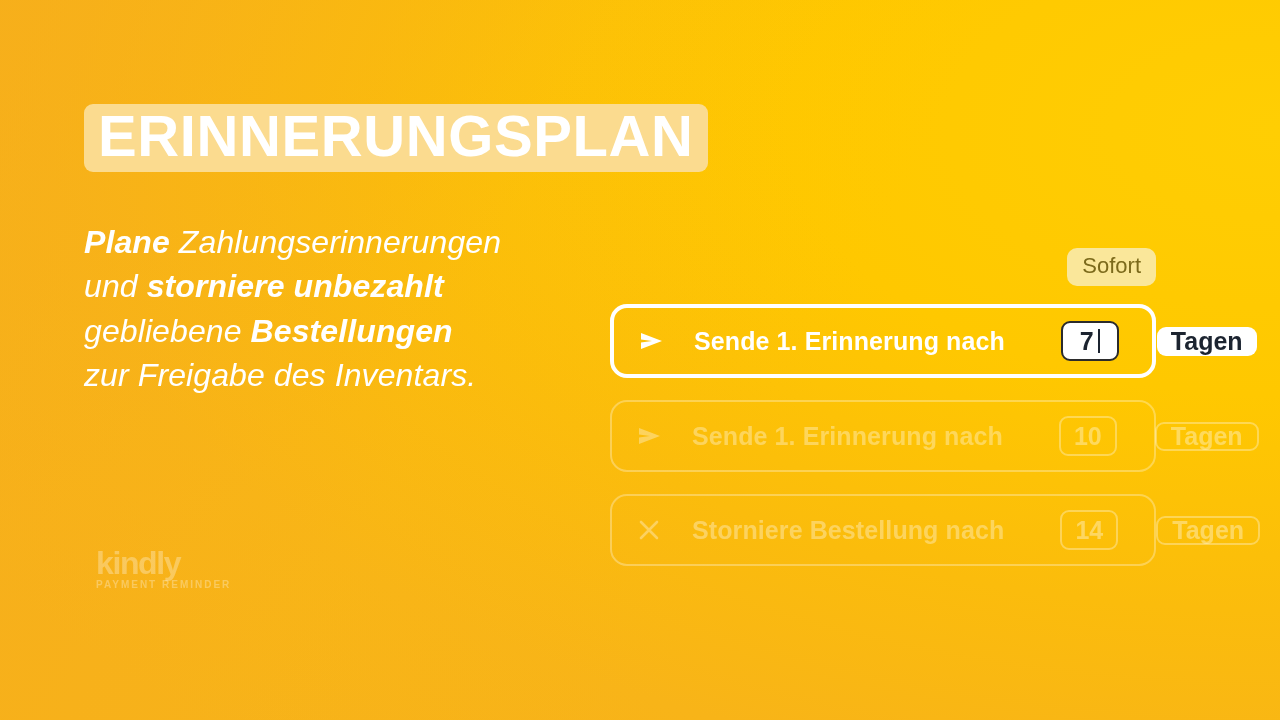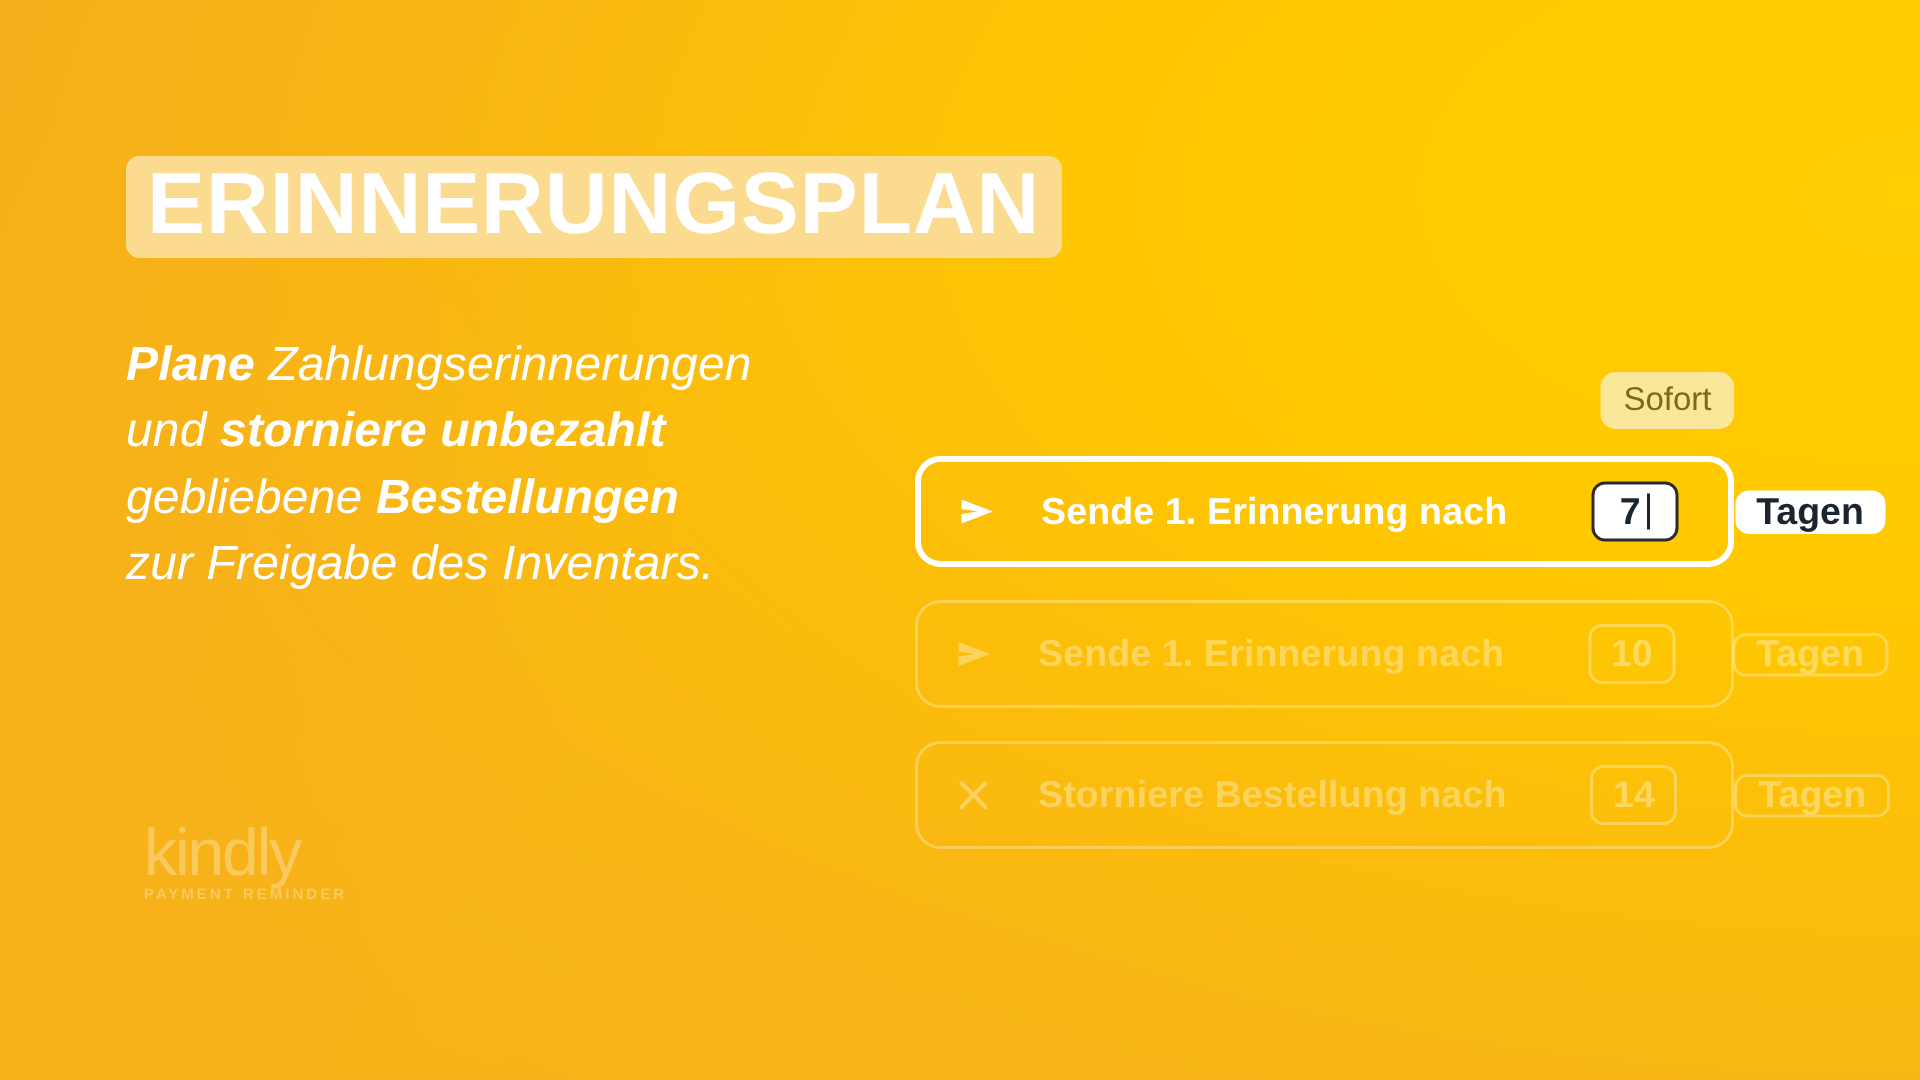--- a/index.html
+++ b/index.html
@@ -64,22 +64,22 @@
 
   
   .logo{
     position:absolute;
     left:96px; top:548px;
     z-index:3;
     user-select:none;
   }
   .logo-word{
     display:block;
-    font-size:44px;
-    font-weight:400;
+    font-size:32px;
+    font-weight:700;
     letter-spacing:-1.4px;
     color:rgba(255,255,255,0.30);
     line-height:0.95;
   }
   .logo-sub{
     display:block;
     margin-top:1px;
     font-size:10px;
     font-weight:700;
     letter-spacing:2.0px;

